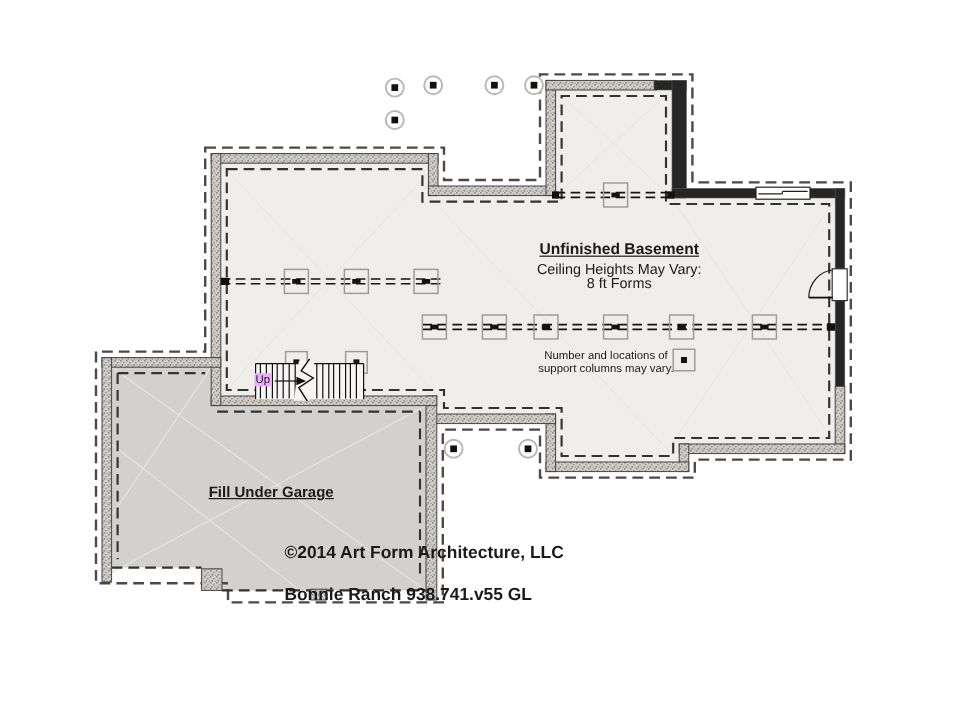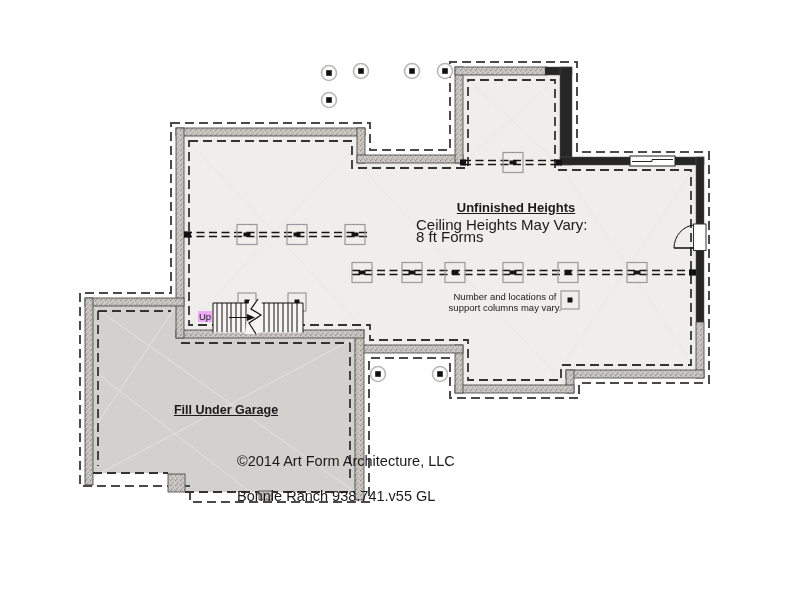--- a/index.html
+++ b/index.html
@@ -1,26 +1,26 @@
 <!DOCTYPE html>
 <html><head>
 <meta charset="utf-8">
 <style>
   html,body{margin:0;padding:0;background:#fff;}
   .stage{position:relative;width:800px;height:599px;background:#ffffff;overflow:hidden;
          font-family:"Liberation Sans",sans-serif;color:#1a1a1a;}
   .stage svg{position:absolute;left:0;top:0;}
   .lbl{position:absolute;white-space:pre-line;color:#1a1a1a;}
   .t-basement{left:416px;top:200px;width:200px;text-align:center;font-size:13px;font-weight:bold;text-decoration:underline;}
-  .t-ceiling{left:416px;top:219px;width:200px;font-size:15px;line-height:11.5px;}
+  .t-ceiling{left:416px;top:219px;width:200px;text-align:center;font-size:12px;line-height:11.5px;}
   .t-egress{left:594px;top:176px;width:104px;text-align:center;font-size:9.5px;line-height:11.5px;}
   .t-columns{left:420px;top:291px;width:170px;text-align:center;font-size:9.5px;line-height:11px;}
   .t-garage{left:146px;top:403px;width:160px;text-align:center;font-size:12.5px;font-weight:bold;text-decoration:underline;}
-  .t-up{left:198px;top:311px;font-size:9.5px;background:#f0abfc;padding:0 1px;}
-  .t-footer{left:237px;top:435px;font-size:14.5px;font-weight:normal;line-height:17.5px;white-space:pre-line;}
+  .t-up{left:212px;top:311px;font-size:9.5px;background:#f0abfc;padding:0 1px;}
+  .t-footer{left:237px;top:435px;font-size:14.5px;font-weight:bold;line-height:17.5px;white-space:pre-line;}
 </style>
 </head>
 <body>
 
 <div class="stage">
 
 <svg width="800" height="599" viewBox="0 0 800 599">
   <defs>
     <pattern id="stipple" width="5" height="5" patternUnits="userSpaceOnUse">
       <rect width="5" height="5" fill="#cfccc8"></rect>
@@ -140,21 +140,21 @@
     <use href="#footsym" x="329" y="73"></use>
     <use href="#footsym" x="361" y="71"></use>
     <use href="#footsym" x="412" y="71"></use>
     <use href="#footsym" x="445" y="71"></use>
     <use href="#footsym" x="329" y="100"></use>
     <use href="#footsym" x="378" y="374"></use>
     <use href="#footsym" x="440" y="374"></use>
   </g>
 </svg>
 
-<div class="lbl t-basement">Unfinished Heights</div>
+<div class="lbl t-basement">Unfinished Basement</div>
 <div class="lbl t-ceiling">Ceiling Heights May Vary:
 8 ft Forms</div>
 <div class="lbl t-garage">Fill Under Garage</div>
 <div class="lbl t-columns">Number and locations of
 support columns may vary.</div>
 <div class="lbl t-up">Up</div>
 <div class="lbl t-footer">
   <div>©2014 Art Form Architecture, LLC</div>
   <div>Bonnie Ranch 938.741.v55 GL</div>
 </div>

